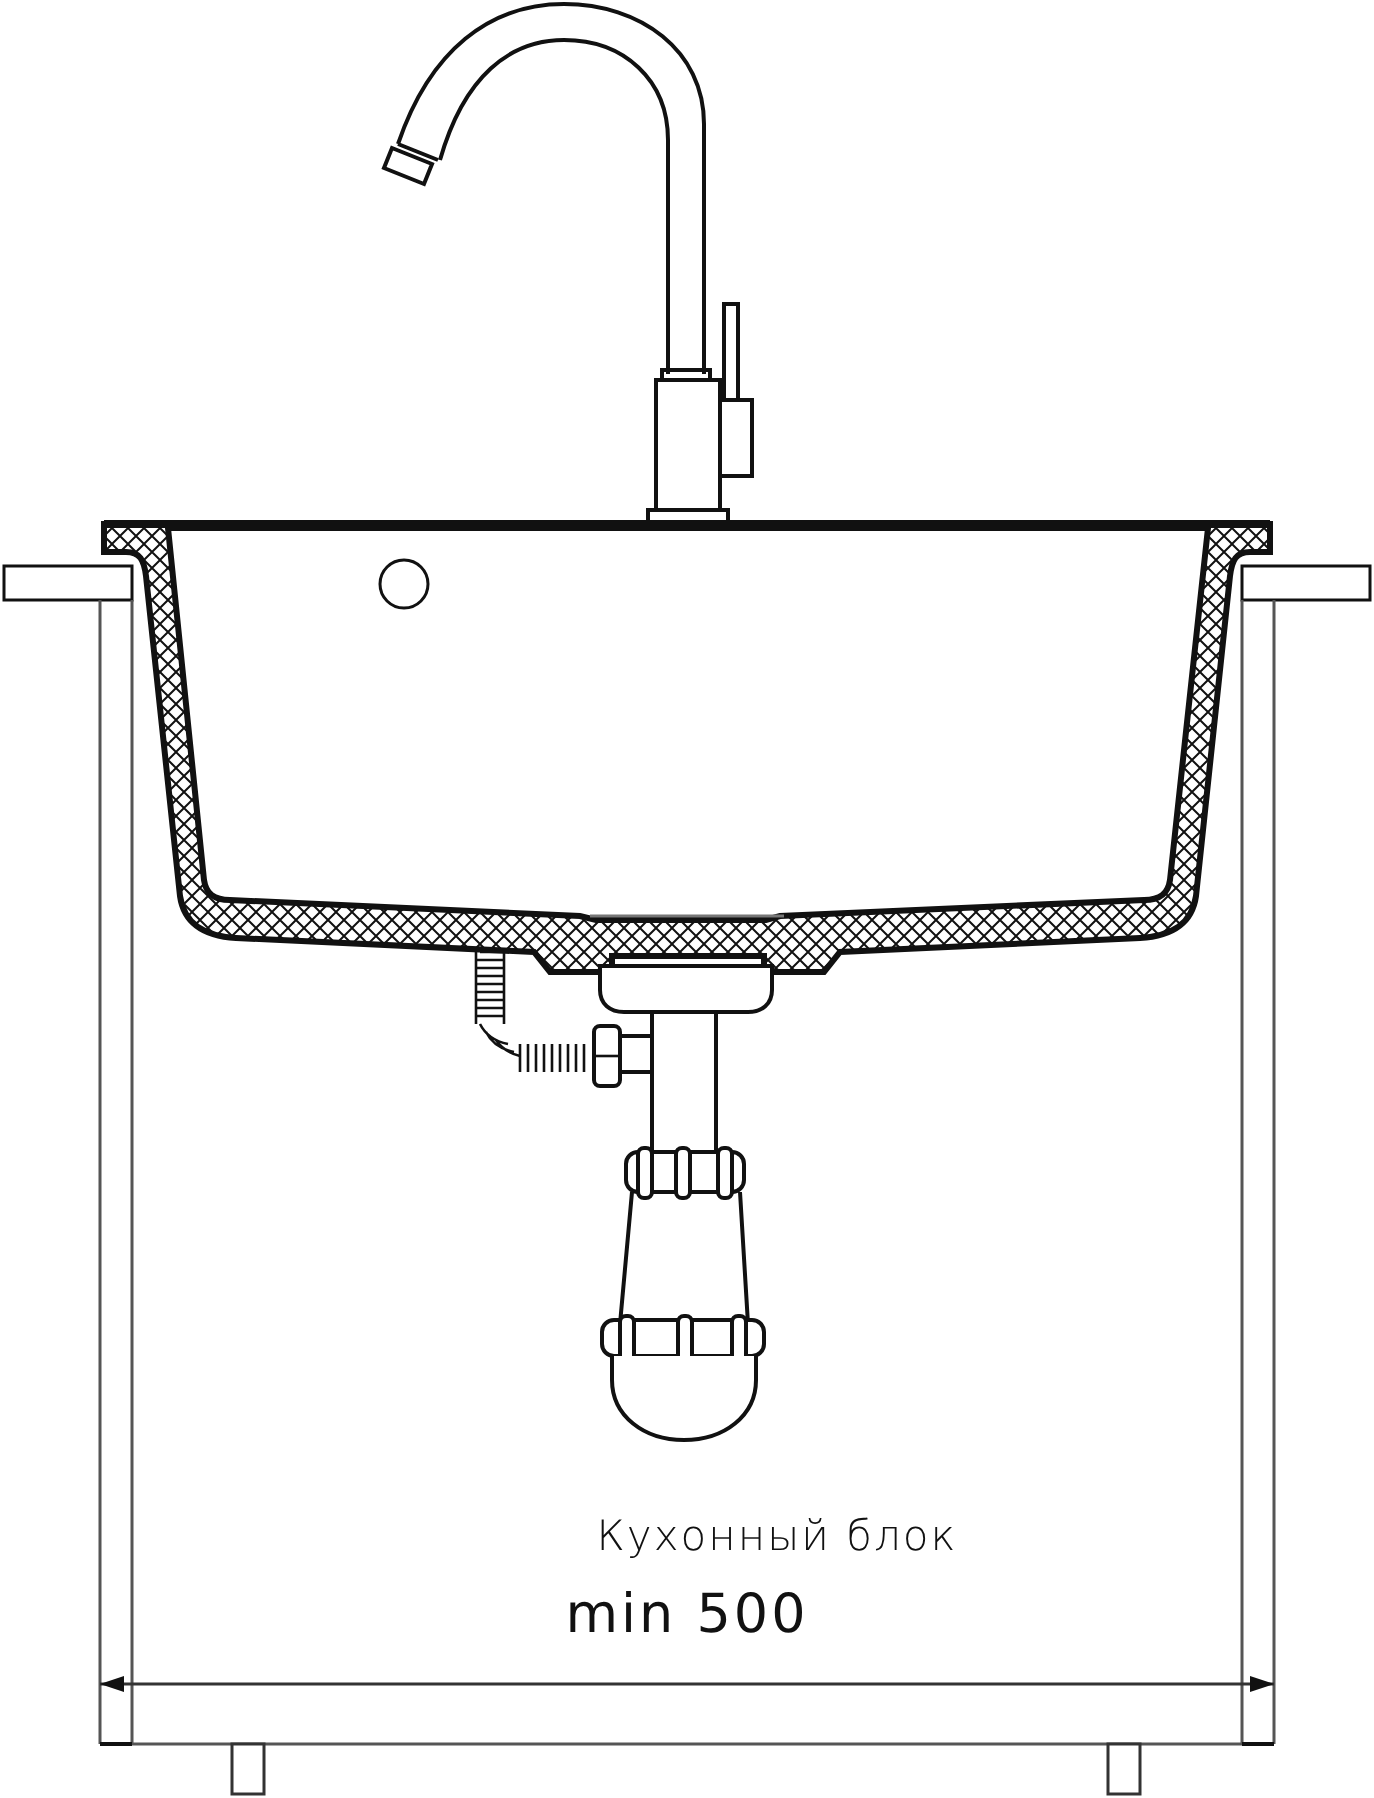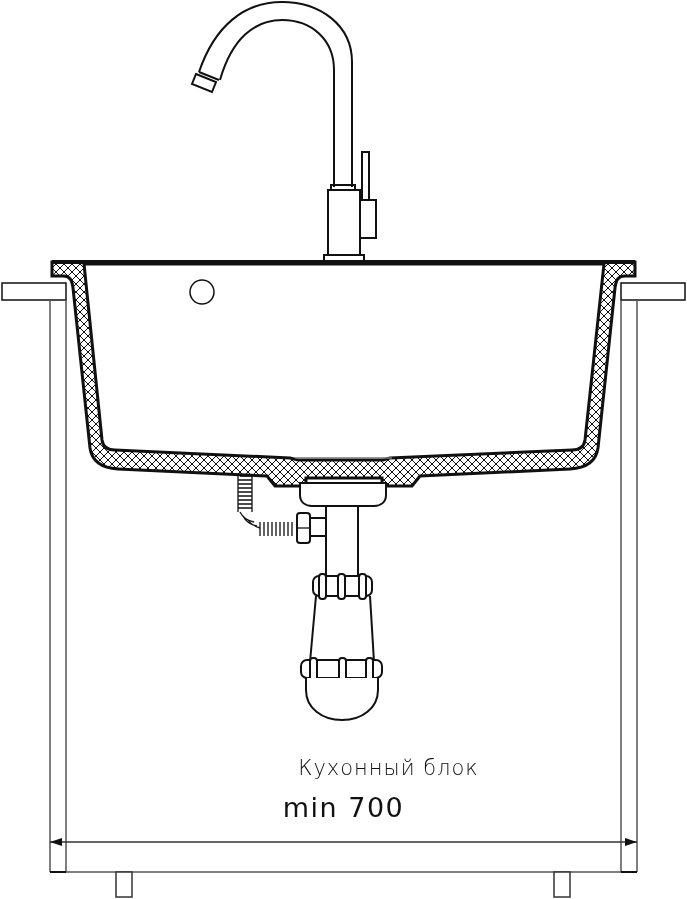--- a/index.html
+++ b/index.html
@@ -107,13 +107,13 @@
     <line x1="238" y1="476" x2="238" y2="512"></line>
     <line x1="252" y1="476" x2="252" y2="512"></line>
 
     <rect x="297" y="513" width="13" height="30" rx="3" stroke-width="2"></rect>
     <line x1="297" y1="528" x2="310" y2="528"></line>
     <rect x="310" y="518" width="16" height="18" stroke-width="2"></rect>
   </g>
 </svg>
 
 <div id="label-cabinet" class="label">Кухонный блок</div>
-<div id="label-min" class="label">min 700</div>
+<div id="label-min" class="label">min 500</div>
 
 </body></html>

